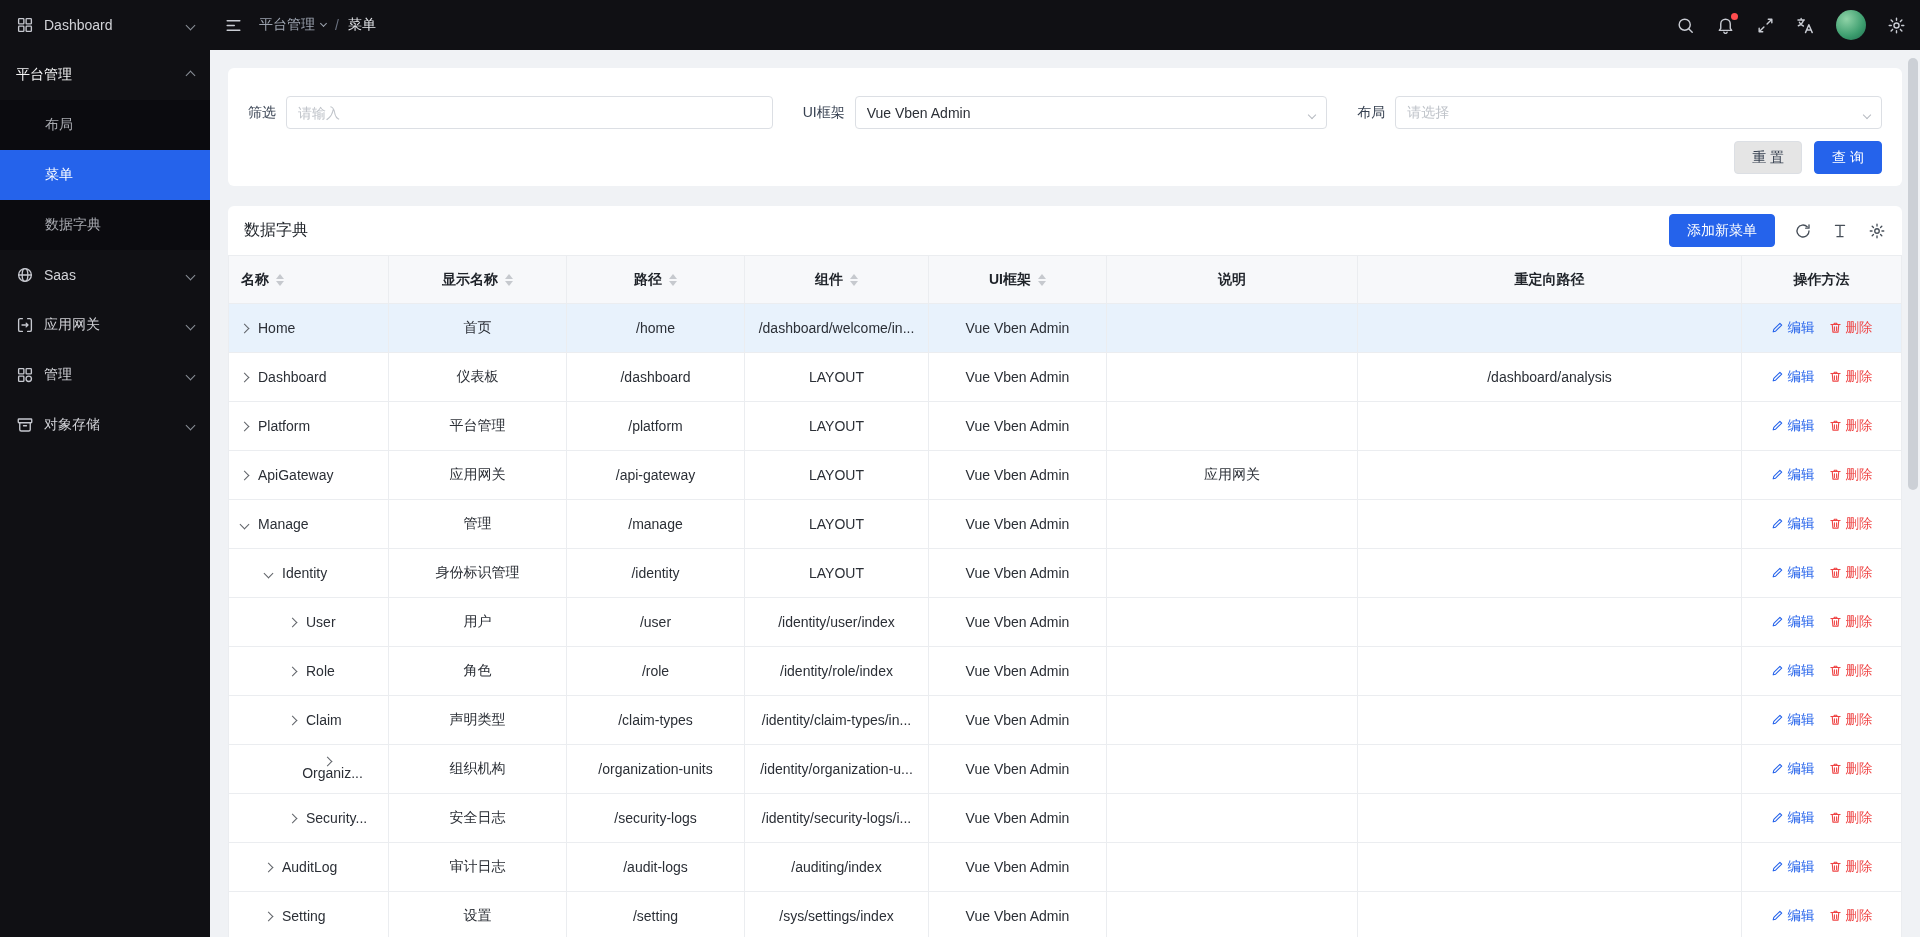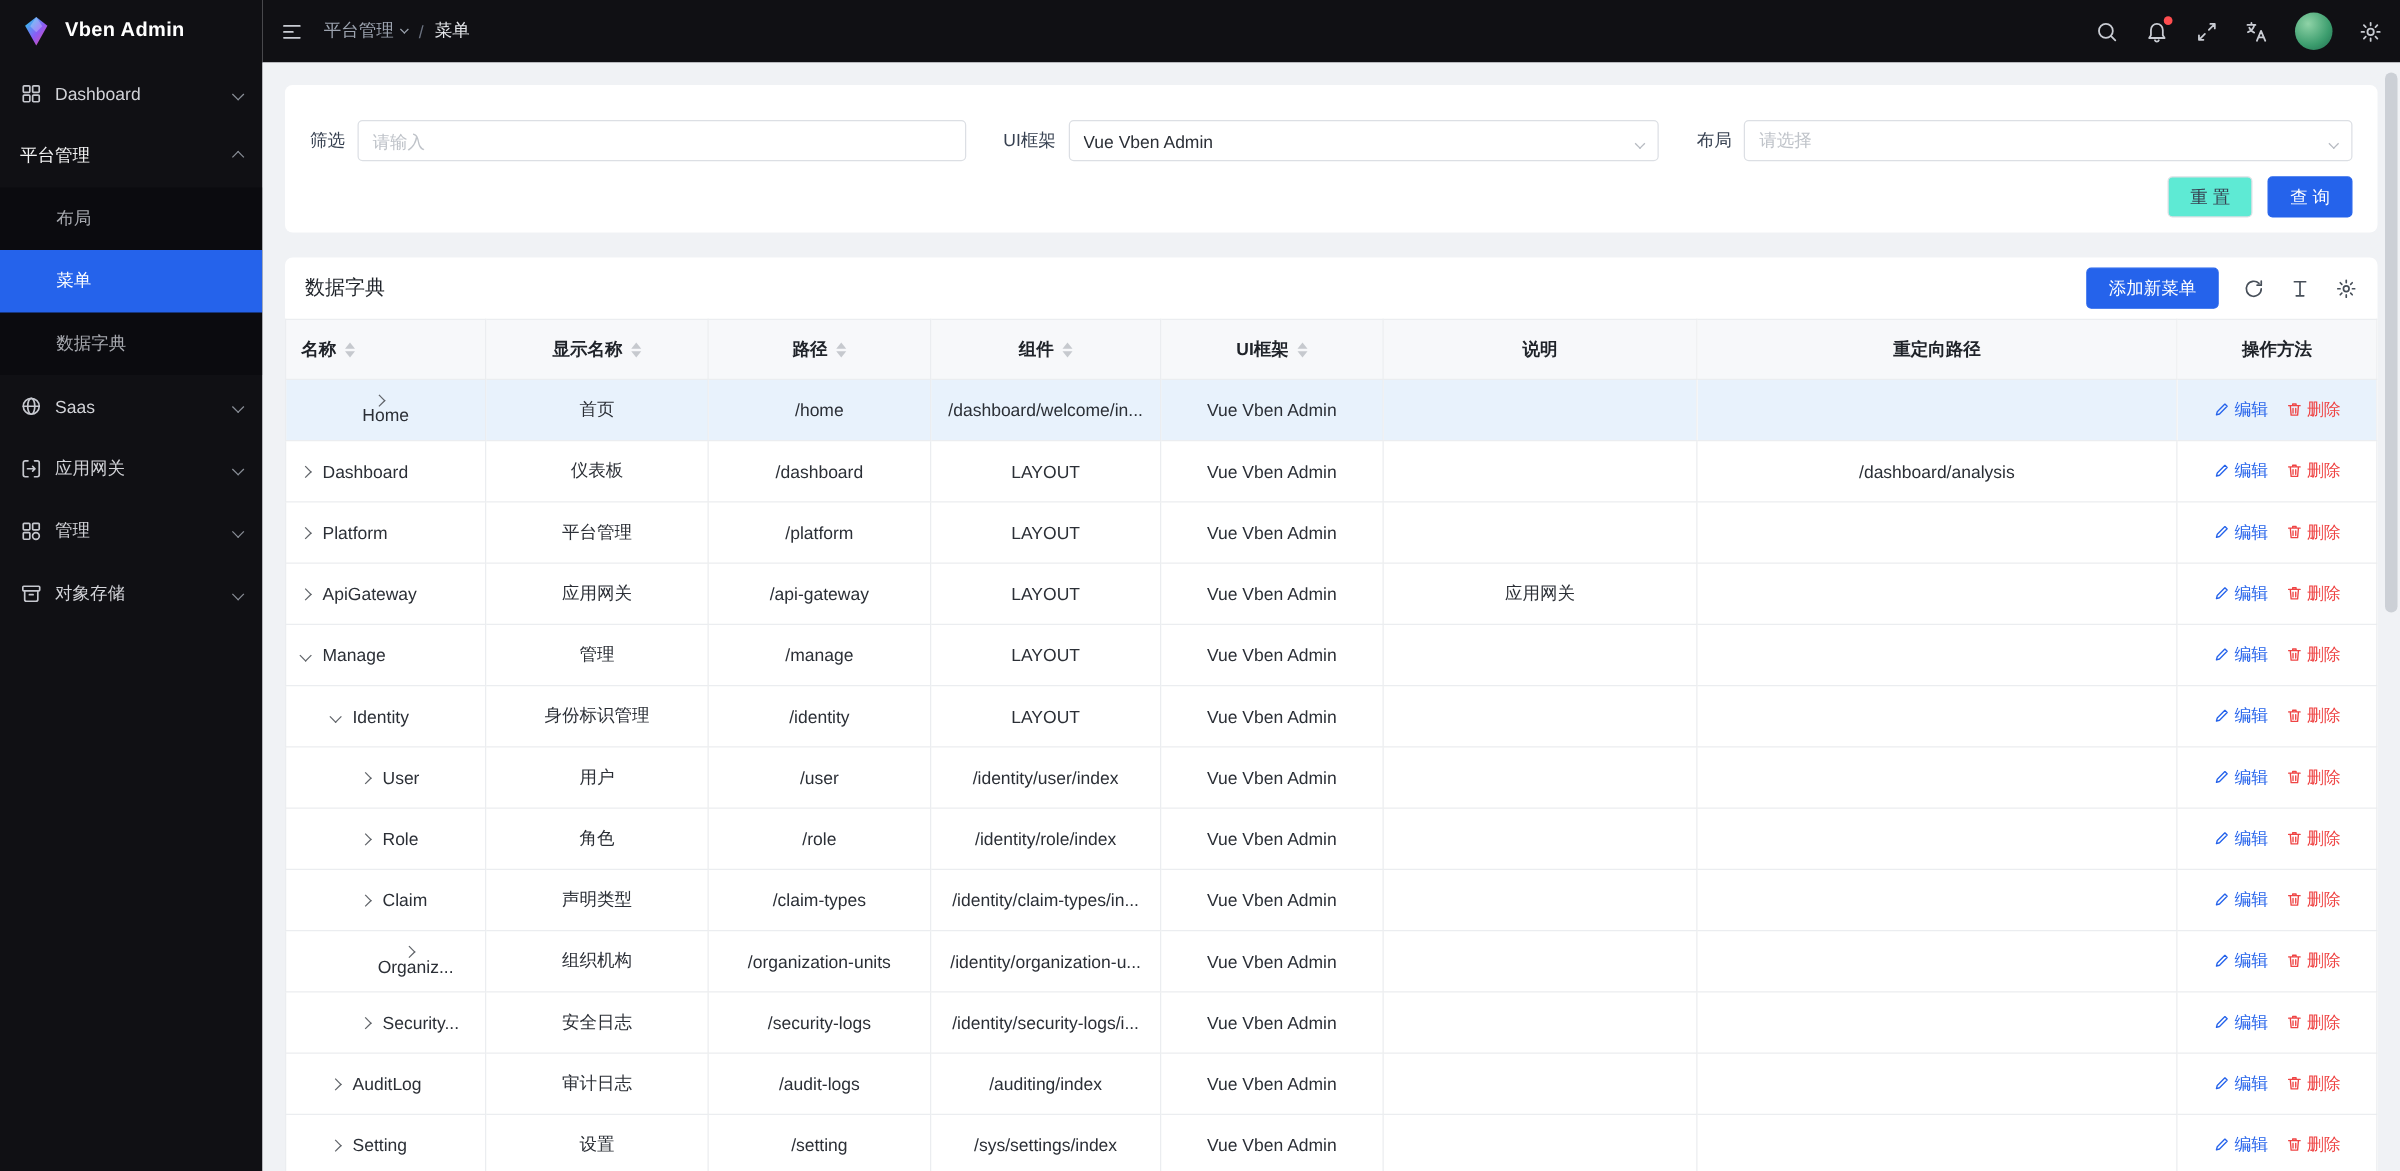--- a/index.html
+++ b/index.html
@@ -52,21 +52,21 @@
   .field-label { flex: none; color: #374151; }
   .control { flex: 1; height: 33px; border: 1px solid #dcdfe4; border-radius: 4px; background: #fff; display: flex; align-items: center; padding: 0 11px; min-width: 0; cursor: text; }
   .control.select { cursor: pointer; }
   .control .val { flex: 1; color: #2b2f36; white-space: nowrap; overflow: hidden; }
   .control .ph { flex: 1; color: #bfc3c9; white-space: nowrap; overflow: hidden; }
   .control input { border: 0; outline: 0; width: 100%; font: inherit; color: #2b2f36; background: transparent; }
   .control input::placeholder { color: #bfc3c9; }
   .sel-caret { color: #b6bac1; margin-left: 8px; }
   .sel-caret .chev { width: 6px; height: 6px; margin-top: -3px; }
   .filter-actions { display: flex; justify-content: flex-end; gap: 12px; margin-top: 12px; }
-  .btn { height: 33px; padding: 0 17px; border-radius: 4px; border: 1px solid #dcdfe4; background: #5eead4; color: #374151; font-size: 14px; display: inline-flex; align-items: center; cursor: pointer; font-family: inherit; white-space: nowrap; }
+  .btn { height: 33px; padding: 0 17px; border-radius: 4px; border: 1px solid #dcdfe4; background: #e5e5e5; color: #374151; font-size: 14px; display: inline-flex; align-items: center; cursor: pointer; font-family: inherit; white-space: nowrap; }
   .btn.primary { background: var(--primary); border-color: var(--primary); color: #fff; }
 
   .table-card { background: #fff; border-radius: 6px; margin-top: 20px; overflow: hidden; }
   .card-head { height: 49px; display: flex; align-items: center; justify-content: space-between; padding: 0 16px; }
   .card-title { font-size: 16px; font-weight: 500; color: #1f2329; }
   .head-actions { display: flex; align-items: center; gap: 19px; }
   .tool-icon { width: 18px; height: 18px; display: inline-flex; color: #474f59; cursor: pointer; flex: none; }
 
   table { width: 100%; border-collapse: collapse; table-layout: fixed; font-size: 14px; }
   th, td { border: 1px solid #ebedf0; height: 49px; padding: 0 12px; overflow: hidden; white-space: nowrap; text-overflow: ellipsis; }
@@ -95,36 +95,20 @@
   .scrollbar .thumb { width: 10px; height: 432px; margin-top: 6px; border-radius: 5px; background: #ccd0d6; }
 
   svg.ic { width: 100%; height: 100%; fill: none; stroke: currentColor; stroke-width: 1.8; stroke-linecap: round; stroke-linejoin: round; }
 </style>
 </head>
 <body>
 
 <div class="app">
 
   <aside class="sidebar">
-    <div class="logo">
-      <span style="width:26px;height:26px;display:inline-flex">
-        <svg viewBox="0 0 32 32" style="width:100%;height:100%">
-          <defs>
-              <linearGradient id="lg1" x1="0" y1="0" x2="1" y2="1">
-            <stop offset="0" stop-color="#22d3ee"></stop>
-                <stop offset=".55" stop-color="#8b5cf6"></stop>
-                <stop offset="1" stop-color="#ec4899"></stop>
-          </linearGradient>
-            </defs>
-          <path d="M16 2l11 8.5L16 30 5 10.5z" fill="url(#lg1)"></path>
-          <path d="M16 2l6 9-6 6-6-6z" fill="#ffffff" opacity=".25"></path>
-        </svg>
-      </span>
-      <span class="logo-text">Vben Admin</span>
-    </div>
 
     <nav class="menu">
       <div class="menu-item">
         <span class="micon">
           <svg class="ic" viewBox="0 0 24 24">
               <rect x="3.5" y="3.5" width="7" height="7" rx="1"></rect>
               <rect x="13.5" y="3.5" width="7" height="7" rx="1"></rect>
               <rect x="3.5" y="13.5" width="7" height="7" rx="1"></rect>
               <rect x="13.5" y="13.5" width="7" height="7" rx="1"></rect>
             </svg>
@@ -362,21 +346,21 @@
                     <span>重定向路径</span>
                   </span></th>
                 <th><span class="th-inner">
                     <span>操作方法</span>
                   </span></th>
               </tr>
             </thead>
             <tbody>
               <tr class="highlight">
                 <td class="name-cell">
-                  <span class="name-wrap" style="padding-left: 0px; flex-direction: column;">
+                  <span class="name-wrap" style="padding-left: 0px;">
                     <span class="tchev chev r"></span>
                     <span>Home</span>
                   </span>
                 </td>
                 <td>首页</td>
                 <td>/home</td>
                 <td>/dashboard/welcome/in...</td>
                 <td>Vue Vben Admin</td>
                 <td></td>
                 <td></td>

